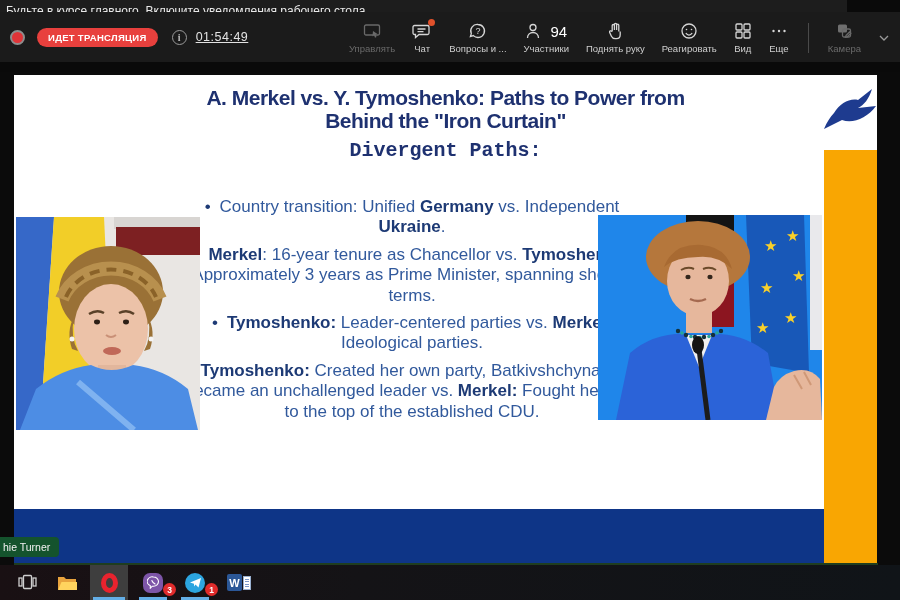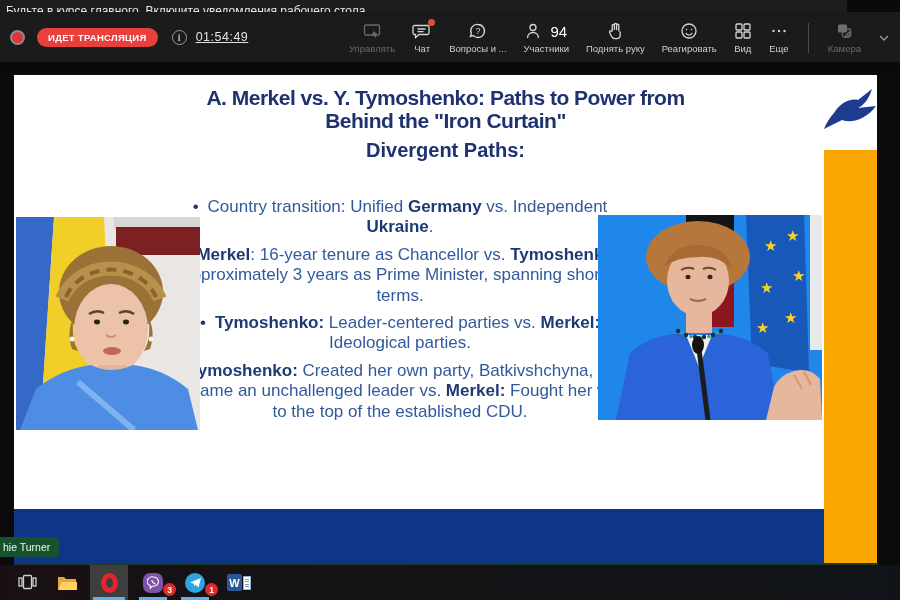--- a/index.html
+++ b/index.html
@@ -37,23 +37,23 @@
   .chevron { margin-top:8px; }
 
   
   .stage { position:absolute; left:0; top:72px; width:900px; height:493px; background:#0b0b0b; }
   .stage .green-line { position:absolute; left:14px; right:22px; bottom:0; height:2px; background:#1f3d1f; }
   .slide { position:absolute; left:14px; top:3px; width:863px; height:488px; background:#ffffff; overflow:hidden; }
 
   .slide-title { margin:12px auto 0; width:700px; text-align:center; color:#1e3170;
     font-size:21px; font-weight:bold; line-height:1.08; letter-spacing:-0.5px; }
   .slide-subtitle { margin:7px auto 0; text-align:center; color:#1e3170;
-    font-size:20px; font-weight:bold; }
-
-  .bullets { position:absolute; left:156px; top:122px; width:460px; }
+    font-size:20px; font-weight:bold;font-family:Liberation Mono, monospace; }
+
+  .bullets { position:absolute; left:168px; top:122px; width:460px; }
   .bullet { text-align:center; color:#31599c; font-size:17px; line-height:1.2; margin-bottom:7px; }
   .bullet .bm { margin-right:9px; color:#1d3a75; }
   .bullet b { color:#1d3a75; }
 
   .photo { position:absolute; overflow:hidden; }
   .photo-left  { left:2px;  top:142px; width:184px; height:213px; }
   .photo-right { left:584px; top:140px; width:224px; height:205px; }
 
   .orange-band { position:absolute; left:810px; top:75px; width:53px; height:413px; background:#f9a602; }
   .navy-band   { position:absolute; left:0; top:434px; width:810px; height:54px; background:#0e3587; }

